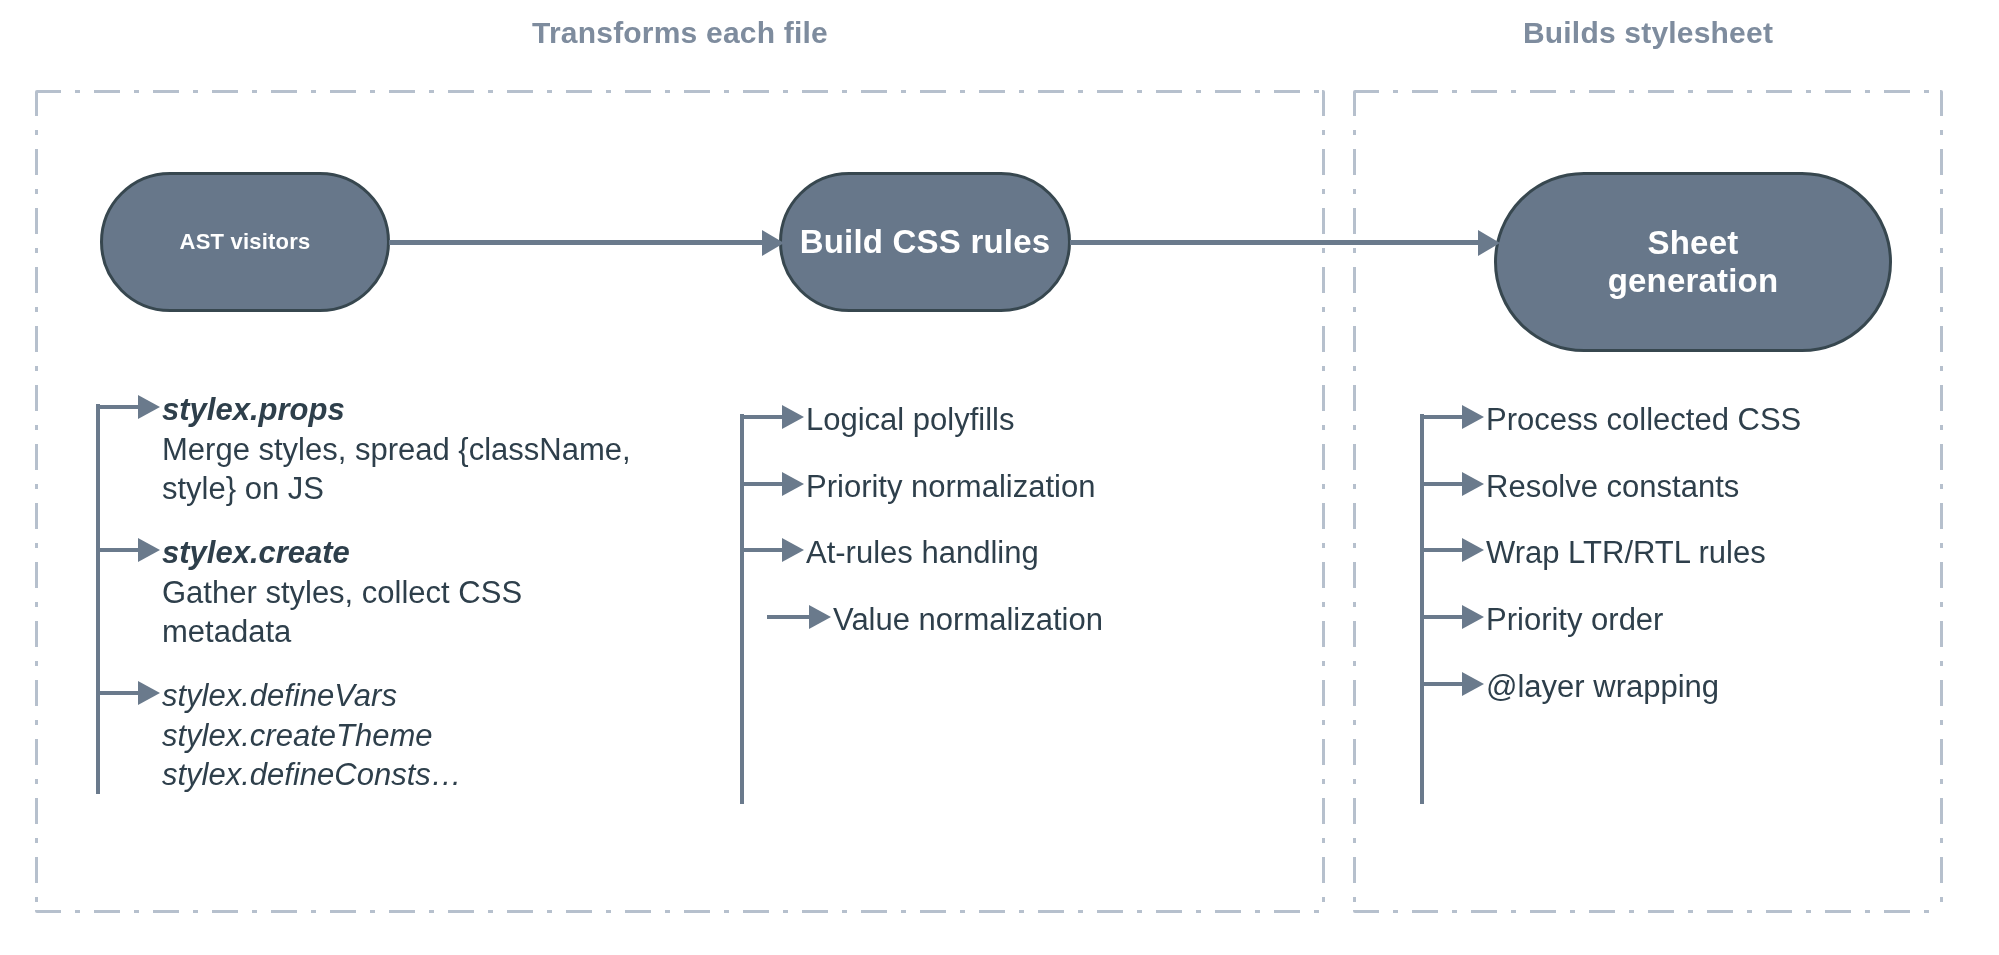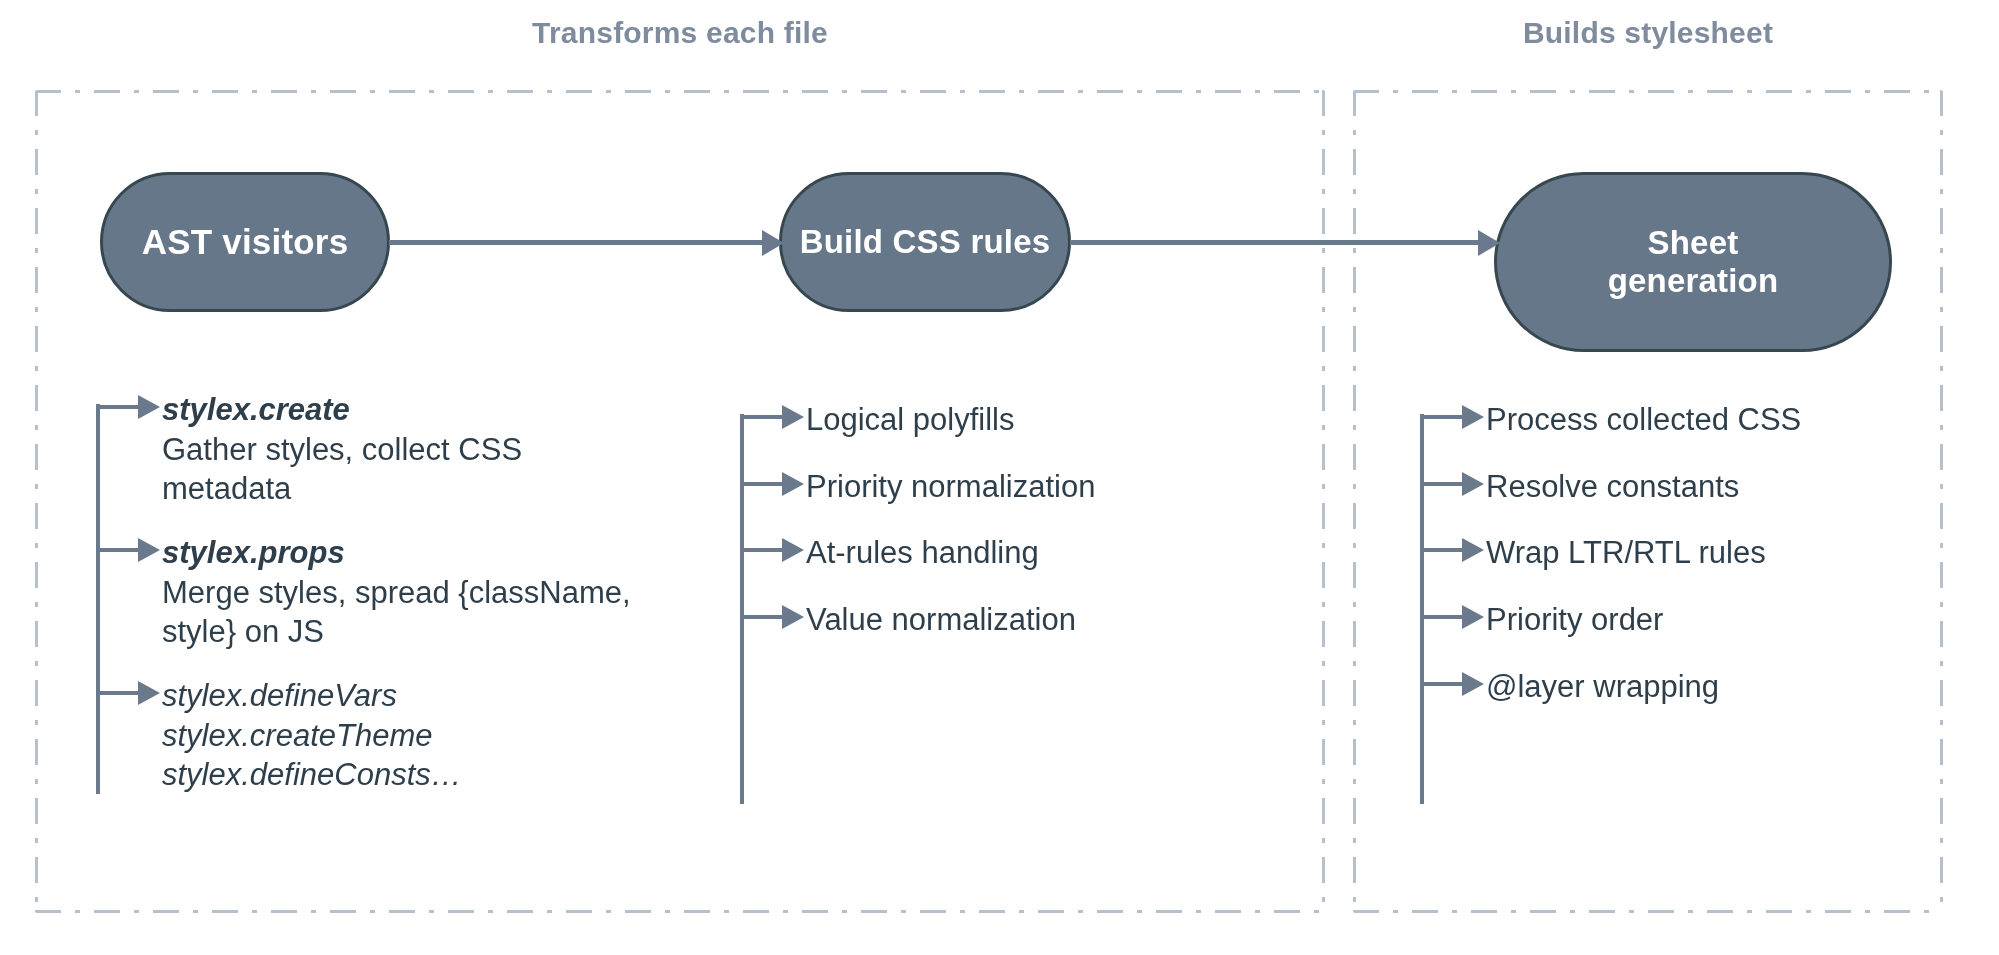--- a/index.html
+++ b/index.html
@@ -66,21 +66,21 @@
     color: #ffffff;
     font-weight: 700;
     display: flex;
     align-items: center;
     justify-content: center;
     text-align: center;
     box-sizing: border-box;
     line-height: 1.15;
     letter-spacing: .2px;
   }
-  #node-ast   { left: 100px;  top: 172px; width: 290px; height: 140px; font-size: 35px; }
+  #node-ast   { left: 100px;  top: 172px; width: 290px; height: 140px; font-size: 22px; }
   #node-build { left: 779px;  top: 172px; width: 292px; height: 140px; font-size: 33px; }
   #node-sheet { left: 1494px; top: 172px; width: 398px; height: 180px; font-size: 33px; }
 
   
   .connector { position: absolute; height: 30px; }
   .connector .shaft {
     position: absolute;
     left: 0; top: 13px;
     height: 5px;
     background: #6a7a8c;
@@ -156,21 +156,21 @@
   
   #list-left { left: 96px; top: 390px; width: 560px; }
   #list-left .branch-spine { height: 390px; }
   #list-left .branch-item { margin-bottom: 24px; }
   #list-left .branch-item:last-child { margin-bottom: 7px; }
 
   
   #list-middle { left: 740px; top: 400px; width: 520px; }
   #list-middle .branch-spine { height: 390px; }
   #list-middle .branch-item { margin-bottom: 27px; }
-  #list-middle .branch-item:last-child { margin-bottom: 0; }
+  #list-middle .branch-item:last-child { margin-bottom: 0; margin-left: 27px; }
 
   
   #list-right { left: 1420px; top: 400px; width: 500px; }
   #list-right .branch-spine { height: 390px; }
   #list-right .branch-item { margin-bottom: 27px; }
   #list-right .branch-item:last-child { margin-bottom: 0; }
 </style>
 </head>
 <body>
 
@@ -208,33 +208,33 @@
 
   <div class="branch-list" id="list-left">
     <div class="branch-spine"></div>
 
     <div class="branch-item">
       <span class="branch-arrow">
         <span class="h-shaft"></span>
           <span class="h-head"></span>
       </span>
       <span class="branch-text">
+        <span class="term">stylex.props</span>
+        <span class="desc">Merge styles, spread {className, style} on JS</span>
+      </span>
+    </div>
+
+    <div class="branch-item">
+      <span class="branch-arrow">
+        <span class="h-shaft"></span>
+          <span class="h-head"></span>
+      </span>
+      <span class="branch-text">
         <span class="term">stylex.create</span>
         <span class="desc">Gather styles, collect CSS metadata</span>
-      </span>
-    </div>
-
-    <div class="branch-item">
-      <span class="branch-arrow">
-        <span class="h-shaft"></span>
-          <span class="h-head"></span>
-      </span>
-      <span class="branch-text">
-        <span class="term">stylex.props</span>
-        <span class="desc">Merge styles, spread {className, style} on JS</span>
       </span>
     </div>
 
     <div class="branch-item">
       <span class="branch-arrow">
         <span class="h-shaft"></span>
           <span class="h-head"></span>
       </span>
       <span class="branch-text">
         <span class="term-plain">stylex.defineVars</span>

